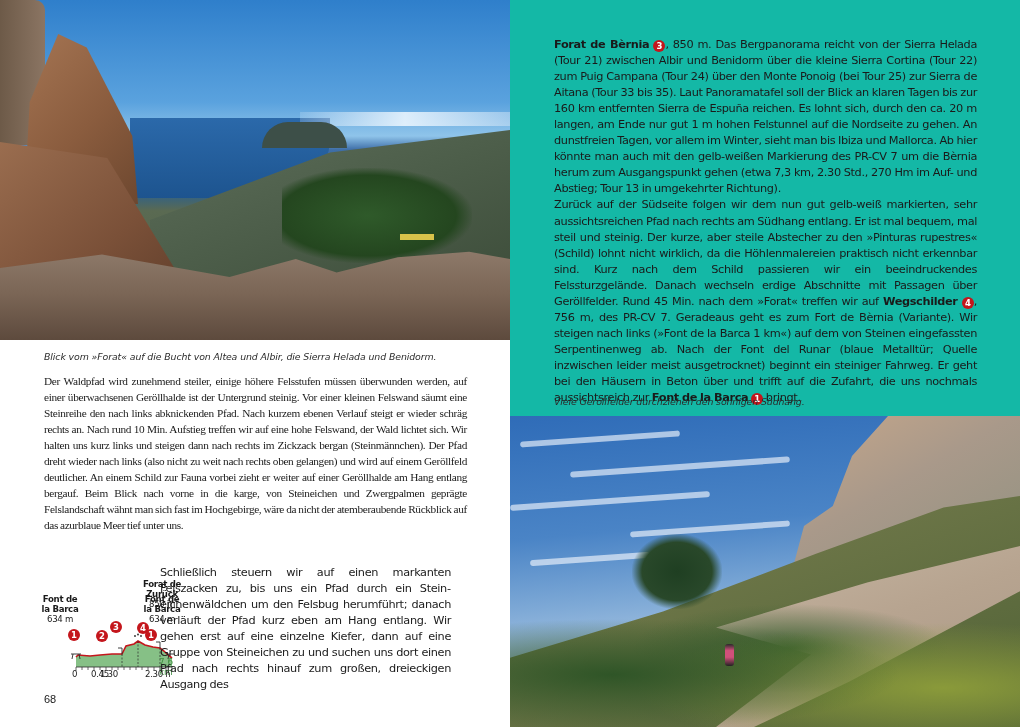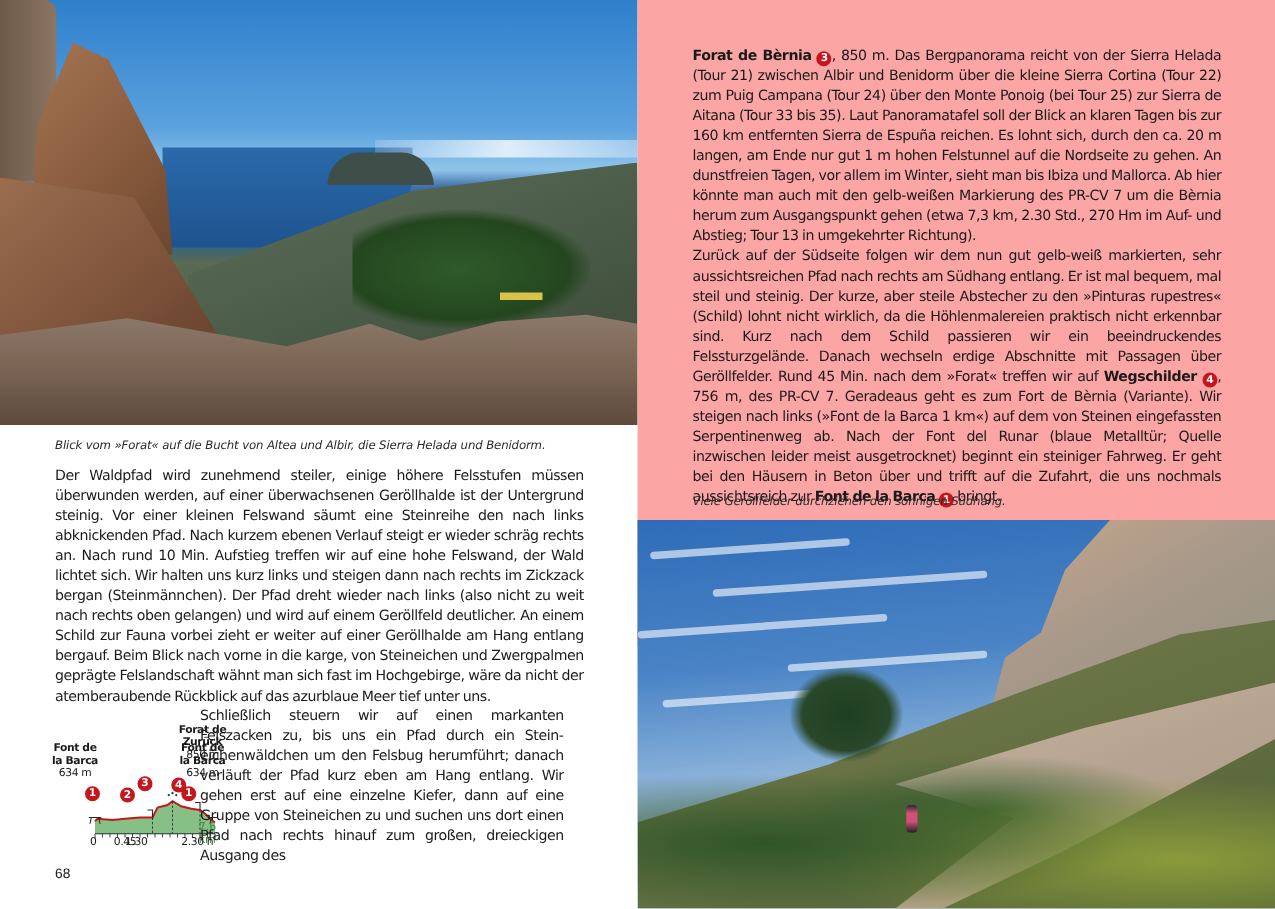--- a/index.html
+++ b/index.html
@@ -1,20 +1,20 @@
 <!DOCTYPE html>
 <html><head>
 <meta charset="utf-8">
 <style>
   * { box-sizing: border-box; margin: 0; padding: 0; }
   html, body { width: 1020px; height: 727px; overflow: hidden; background: #ffffff; }
   body { position: relative; font-family: "DejaVu Sans", "Liberation Sans", sans-serif; color: #1a1a1a; }
 
   .page-left { position: absolute; left: 0; top: 0; width: 510px; height: 575px; background: #fff; }
-  .page-right { position: absolute; left: 510px; top: 0; width: 510px; height: 517px; background: #fca5a5; }
+  .page-right { position: absolute; left: 510px; top: 0; width: 510px; height: 517px; background: #14b8a6; }
 
   
   .photo1 { position: absolute; left: 0; top: 0; width: 510px; height: 340px; overflow: hidden;
     background: linear-gradient(180deg, #2f7fcb 0%, #5aa2de 30%, #8fc4ea 40%, #3f6fa8 44%, #1f5d9c 55%, #5a6a52 62%, #4c5c45 100%); }
   .photo1 .sea { position:absolute; left:130px; top:118px; width:200px; height:80px; background: linear-gradient(180deg,#2b69aa,#1d548f); border-radius: 0 0 60px 0; }
   .photo1 .glare { position:absolute; left:300px; top:112px; width:210px; height:14px; background: linear-gradient(90deg, rgba(230,240,250,0.2), rgba(240,248,255,0.85), rgba(230,240,250,0.4)); }
   .photo1 .cape { position:absolute; left:262px; top:122px; width:85px; height:26px; background:#3d4f48; border-radius: 40px 40px 0 0; }
   .photo1 .land { position:absolute; left:150px; top:130px; width:360px; height:150px; background: linear-gradient(160deg,#5d6e5a 0%,#4d5e4a 50%,#3e4e3b 100%); clip-path: polygon(0 60%, 50% 15%, 100% 0, 100% 100%, 0 100%); }
   .photo1 .tree { position:absolute; left:282px; top:168px; width:190px; height:95px; background: radial-gradient(ellipse at 45% 50%, #2f5a2a 0%, #24461f 60%, rgba(36,70,31,0) 72%); }
   .photo1 .rock-pillar { position:absolute; left:0; top:0; width:45px; height:145px; background: linear-gradient(90deg,#6d5a48,#8b7563); border-radius: 0 10px 0 0; }
@@ -22,21 +22,21 @@
   .photo1 .rock-left { position:absolute; left:0; top:142px; width:195px; height:160px; background: linear-gradient(140deg,#9a6d4f 0%,#7a5038 60%,#5e3d2a 100%); clip-path: polygon(0 0, 55% 10%, 100% 100%, 0 100%); }
   .photo1 .rock-front { position:absolute; left:0; top:250px; width:510px; height:90px; background: linear-gradient(180deg,#8e7a6a 0%,#7a6555 50%,#5d4a3d 100%); clip-path: polygon(0 20%, 20% 5%, 45% 30%, 58% 10%, 66% 25%, 78% 8%, 92% 2%, 100% 10%, 100% 100%, 0 100%); }
   .photo1 .sign { position:absolute; left:400px; top:234px; width:34px; height:6px; background:#d8c24a; }
 
   .caption { position: absolute; font-family: "DejaVu Sans", sans-serif; font-style: italic; font-size: 9.4px; color: #2b2b2b; letter-spacing: -0.1px; }
   .caption1 { left: 44px; top: 351px; }
   .caption2 { left: 44px; top: 396px; }
 
   .body-text { position: absolute; font-family: "DejaVu Sans", sans-serif; font-size: 11.3px; line-height: 16.05px; color: #1a1a1a; text-align: justify; letter-spacing: -0.35px; word-spacing: -0.5px; hyphens: manual; }
   .body-text p { margin: 0; }
-  .lt-para1 { left: 44px; top: 373px; width: 423px; }
+  .lt-para1 { left: 44px; top: 373px; width: 423px; font-family: Liberation Serif, serif; }
   .lt-para2 { left: 160px; top: 565px; width: 291px; }
   .rt-block { left: 44px; top: 37px; width: 423px; }
   .rt-block b, .lt-para1 b { font-weight: bold; }
 
   .num-badge { display: inline-block; width: 12px; height: 12px; border-radius: 50%; background: #c4161c; color: #fff; font-size: 8.5px; line-height: 12px; text-align: center; font-weight: bold; vertical-align: -1px; font-family: "DejaVu Sans", sans-serif; }
 
   .page-number { position: absolute; left: 44px; top: 693px; font-size: 11px; color: #1a1a1a; font-family: Liberation Sans, sans-serif; }
 
   
   .profile { position: absolute; left: 38px; top: 574px; width: 136px; height: 112px; font-family: "DejaVu Sans", sans-serif; }

